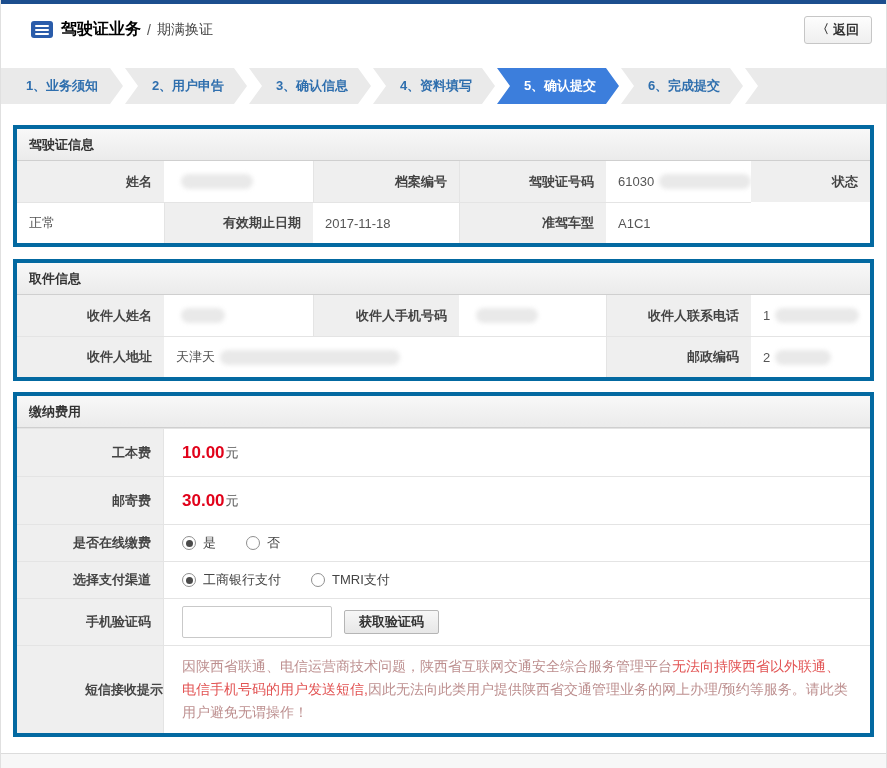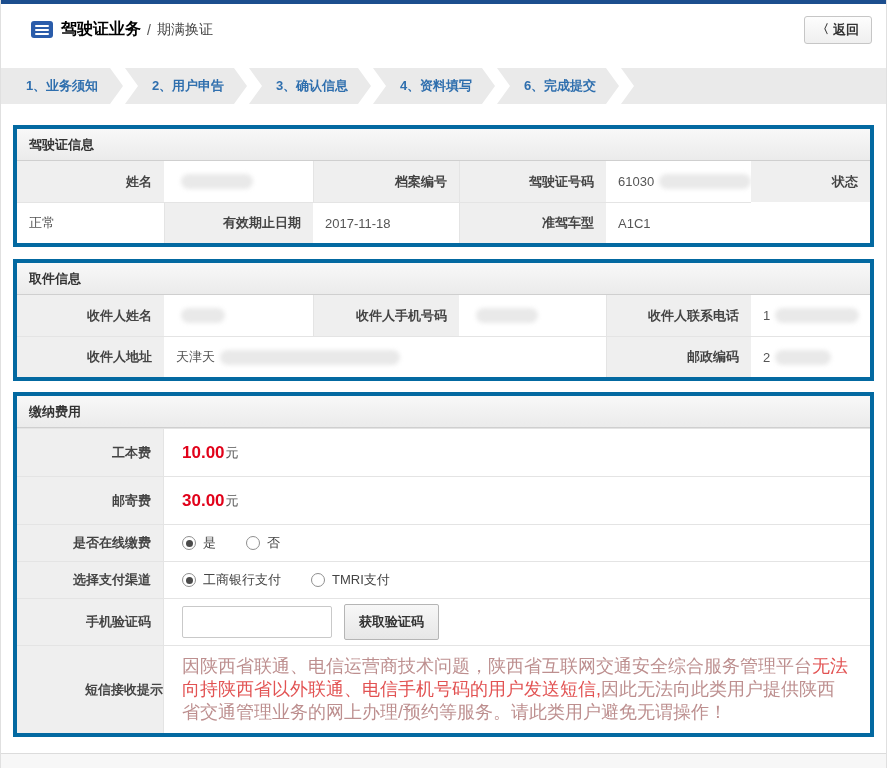--- a/index.html
+++ b/index.html
@@ -171,31 +171,31 @@
   .code-input {
     width: 150px; height: 32px;
     border: 1px solid #c9c9c9;
     border-radius: 2px;
     padding: 0 8px;
     font-size: 13px;
     margin-right: 12px;
     background: #fff;
   }
   .code-btn {
-    height: 36px;
+    height: 24px;
     padding: 0 14px;
     border: 1px solid #b5b5b5;
     background: linear-gradient(#f7f7f7, #e7e7e7);
     border-radius: 2px;
     font-weight: bold;
     font-size: 13px;
     color: #333;
     cursor: pointer;
   }
-  .sms-val { display: block; padding: 9px 20px 9px 18px; line-height: 23px; font-size: 18px; }
+  .sms-val { display: block; padding: 9px 20px 9px 18px; line-height: 23px; font-size: 14px; }
   .sms-lbl-cell { display: flex; align-items: center; justify-content: flex-end; font-weight: bold; color: #444; background: #efefef; border-right: 1px solid #e4e4e4; }
   .sms-muted { color: #bd8f8f; }
   .sms-red { color: #e25353; }
   
   .footer {
     margin-top: 16px;
     height: 62px;
     background: #f7f7f7;
     border-top: 1px solid #dcdcdc;
     border-bottom: 2px solid #e6e6e6;
@@ -238,20 +238,21 @@
     <span class="chev">〈</span>
     <span>返回</span>
   </button>
 </div>
 
 <div class="wizard">
   <div class="step first">1、业务须知</div>
   <div class="step">2、用户申告</div>
   <div class="step">3、确认信息</div>
   <div class="step">4、资料填写</div>
+  <div class="step active">5、确认提交</div>
   <div class="step">6、完成提交</div>
   <div class="step-filler"></div>
 </div>
 
 <div class="panel panel-license">
   <div class="panel-title">驾驶证信息</div>
   <div class="info-grid">
     <div class="cell lbl edge">姓名</div>
     <div class="cell val">
         <span></span>

